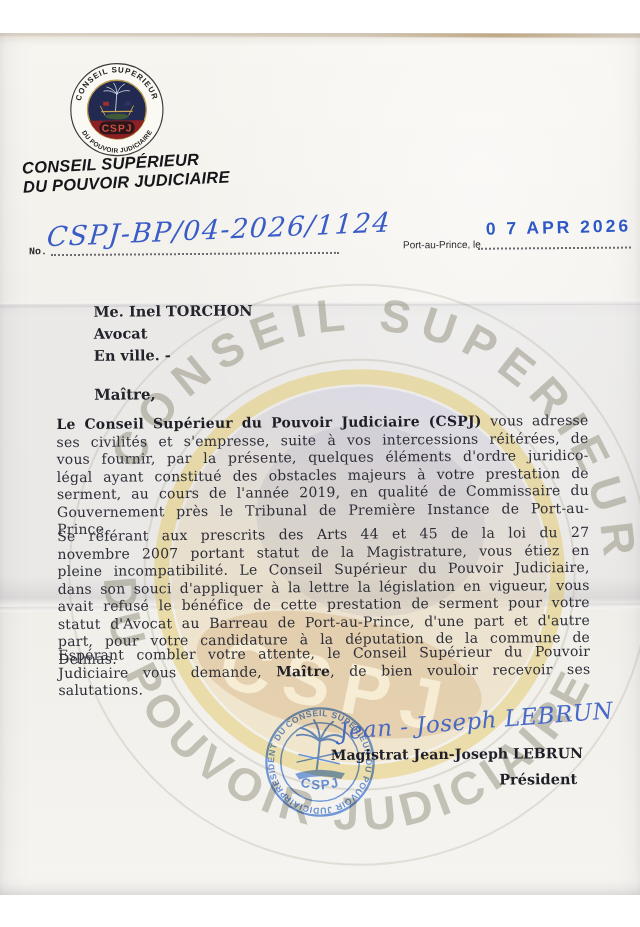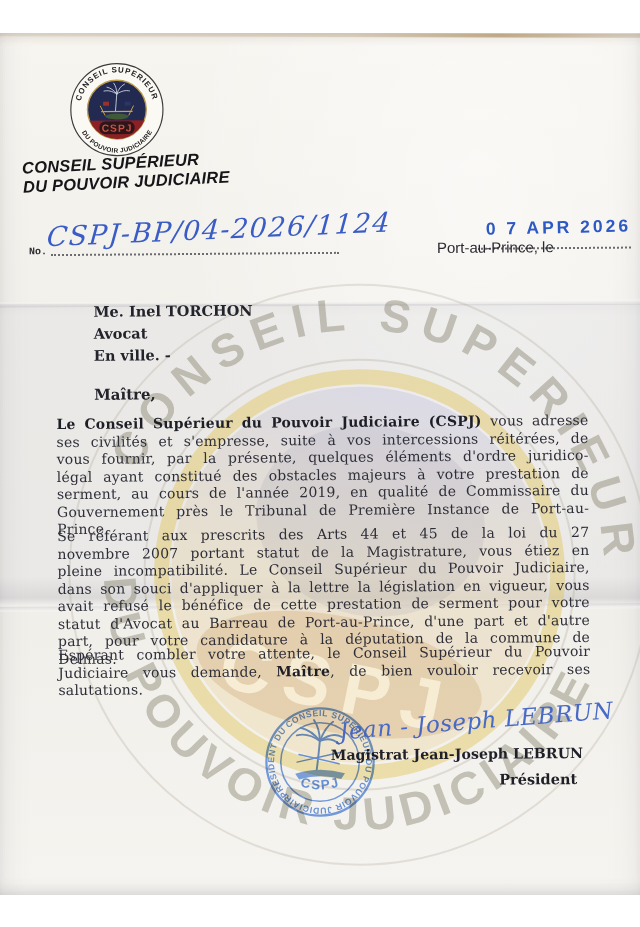--- a/index.html
+++ b/index.html
@@ -49,21 +49,21 @@
     transform:rotate(-2.4deg);white-space:nowrap;
   }
   
   .ref-label{position:absolute;left:30px;top:211px;font-family:Liberation Mono, monospace;font-weight:bold;font-size:10px;color:#2a2a30;z-index:3;}
   .ref-dots{position:absolute;left:52px;top:219px;width:288px;border-bottom:2px dotted #6a6a70;z-index:2;}
   .ref-handwriting{
     position:absolute;left:48px;top:180px;z-index:4;white-space:nowrap;
     font-style:italic;font-size:27px;letter-spacing:1.5px;color:#3a5cc6;
     transform:rotate(-2deg) skewX(-7deg);
   }
-  .date-label{position:absolute;left:404px;top:207px;font-family:"Liberation Sans", sans-serif;font-size:15px;color:#2a2a30;z-index:3;margin-left:34px;}
+  .date-label{position:absolute;left:404px;top:207px;font-family:"Liberation Sans", sans-serif;font-size:10px;color:#2a2a30;z-index:3;}
   .date-dots{position:absolute;left:479px;top:216px;width:153px;border-bottom:2px dotted #6a6a70;z-index:2;}
   .date-stamp{
     position:absolute;left:487px;top:186px;z-index:4;white-space:nowrap;
     font-family:"Liberation Sans", sans-serif;font-weight:bold;
     font-size:17.5px;letter-spacing:3px;color:#2d59c5;transform:rotate(-.8deg);
   }
   
   .recipient{position:absolute;left:94px;top:266px;z-index:3;font-weight:bold;font-size:14.5px;line-height:22px;color:#23232c;}
   .salutation{position:absolute;left:94px;top:351px;z-index:3;font-weight:bold;font-size:15px;color:#23232c;}
   

